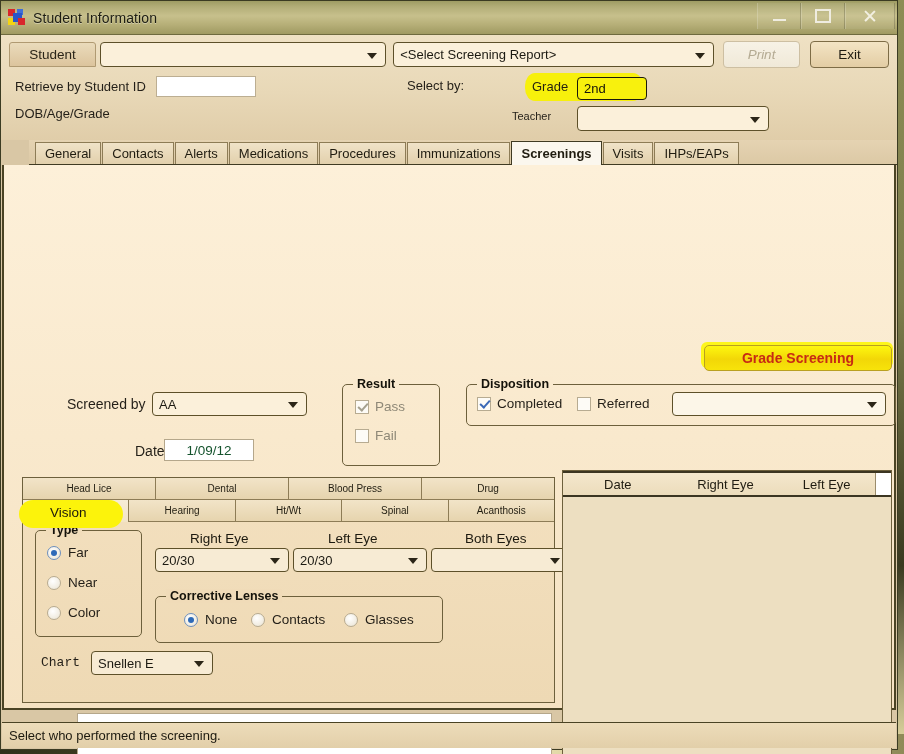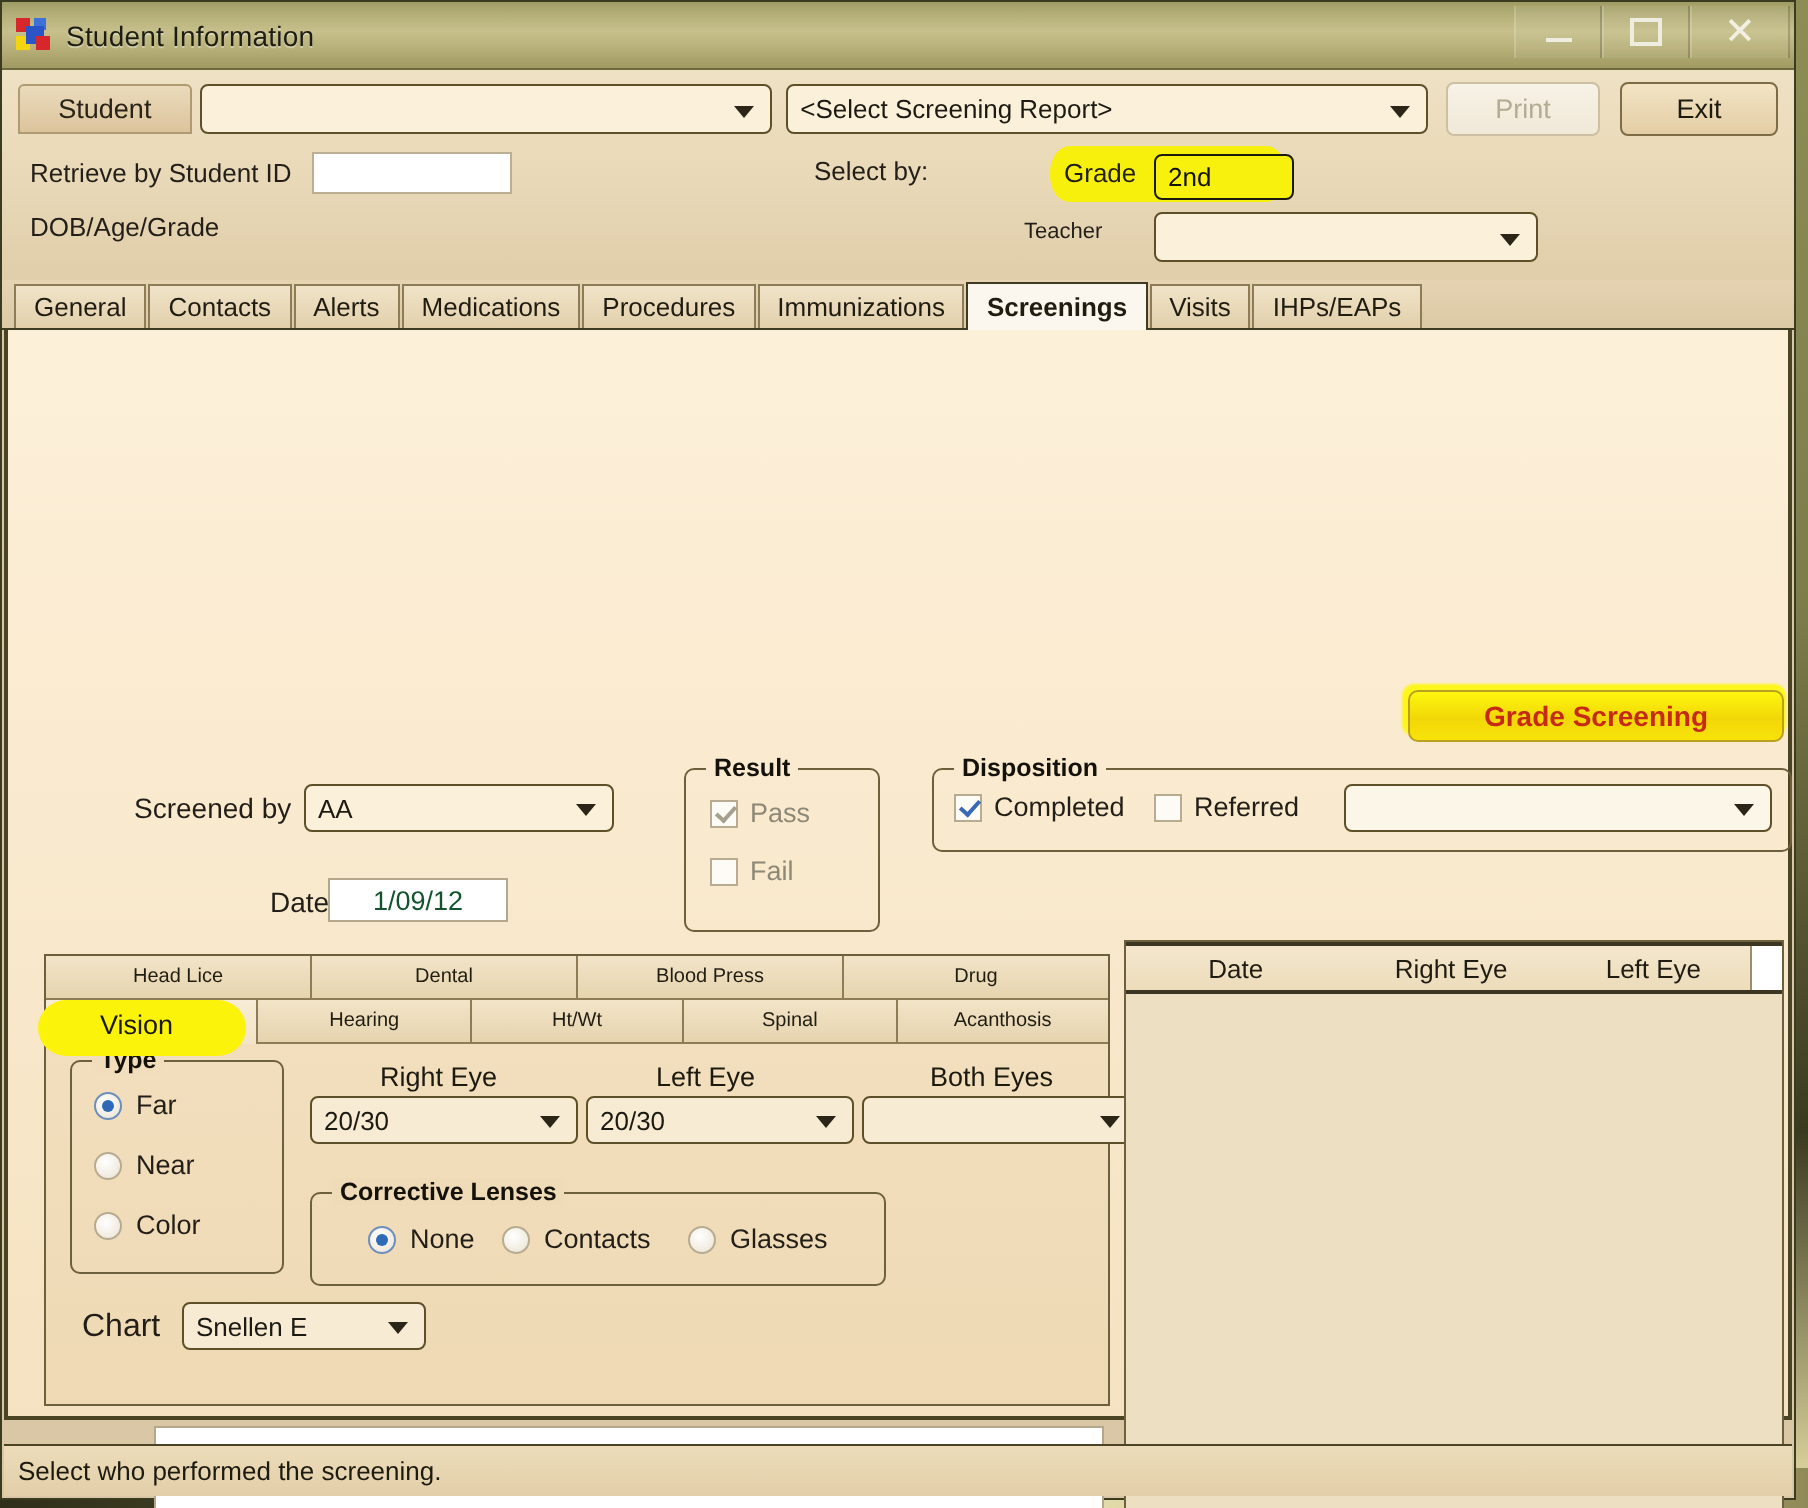--- a/index.html
+++ b/index.html
@@ -144,20 +144,21 @@
     border-radius: 4px;
     display: flex; align-items: center; justify-content: center;
     font-size: 13.5px;
     box-sizing: border-box;
   }
   #print-btn {
     width: 78px; margin-left: 9px;
     background: linear-gradient(180deg,#f7f2e6 0%,#f0e9d8 100%);
     color: #b4ab93;
     border-color: #cdbfa2;
+    font-style: italic;
   }
   #exit-btn {
     width: 80px; margin-left: 10px;
     background: linear-gradient(180deg,#f3e4c4 0%,#e3cda4 100%);
     color: #1d1a10;
     border-color: #7d6c46;
   }
 
   #row2 { margin-top: 8px; position: relative; }
   #retrieve-label { font-size: 13px; margin-left: 6px; }
@@ -199,20 +200,21 @@
 
   
   #tabstrip {
     display: flex;
     align-items: flex-end;
     background: linear-gradient(180deg,#e5d3b2 0%,#dcc9a5 100%);
     padding: 0 6px;
     height: 24px;
     border-bottom: 1px solid #3f3a22;
     box-sizing: content-box;
+    margin-left: 28px;
   }
   .tab {
     height: 22px;
     padding: 0 9px;
     display: flex; align-items: center;
     font-size: 13px;
     color: #201c10;
     background: linear-gradient(180deg,#f0e3c8 0%,#e2d0ac 100%);
     border: 1px solid #8d7c56;
     border-bottom: none;
@@ -416,21 +418,21 @@
   #cmb-right-eye { position: absolute; left: 132px; top: 70px; width: 134px; height: 24px; background:#f7ebd4; }
   #cmb-left-eye  { position: absolute; left: 270px; top: 70px; width: 134px; height: 24px; background:#f7ebd4; }
   #cmb-both-eyes { position: absolute; left: 408px; top: 70px; width: 138px; height: 24px; background:#f7ebd4; }
 
   #lenses-group { left: 132px; top: 118px; width: 288px; height: 47px; }
   #lenses-group .gb-title { background: #f0dbb8; }
   #l-none     { position: absolute; left: 28px; top: 15px; }
   #l-contacts { position: absolute; left: 95px; top: 15px; }
   #l-glasses  { position: absolute; left: 188px; top: 15px; align-items: center; }
 
-  #chart-label { position: absolute; left: 18px; top: 177px; font-size: 16px; }
+  #chart-label { position: absolute; left: 18px; top: 177px; font-size: 13px; font-family: Liberation Mono, monospace; }
   #chart-combo { position: absolute; left: 68px; top: 173px; width: 122px; height: 24px; background:#f7ebd4; }
 
   
   #grid-wrap {
     position: absolute;
     left: 558px; top: 305px;
     width: 330px; height: 395px;
     background: #efdfc0;
     border: 1px solid #6d603c;
     box-sizing: border-box;

